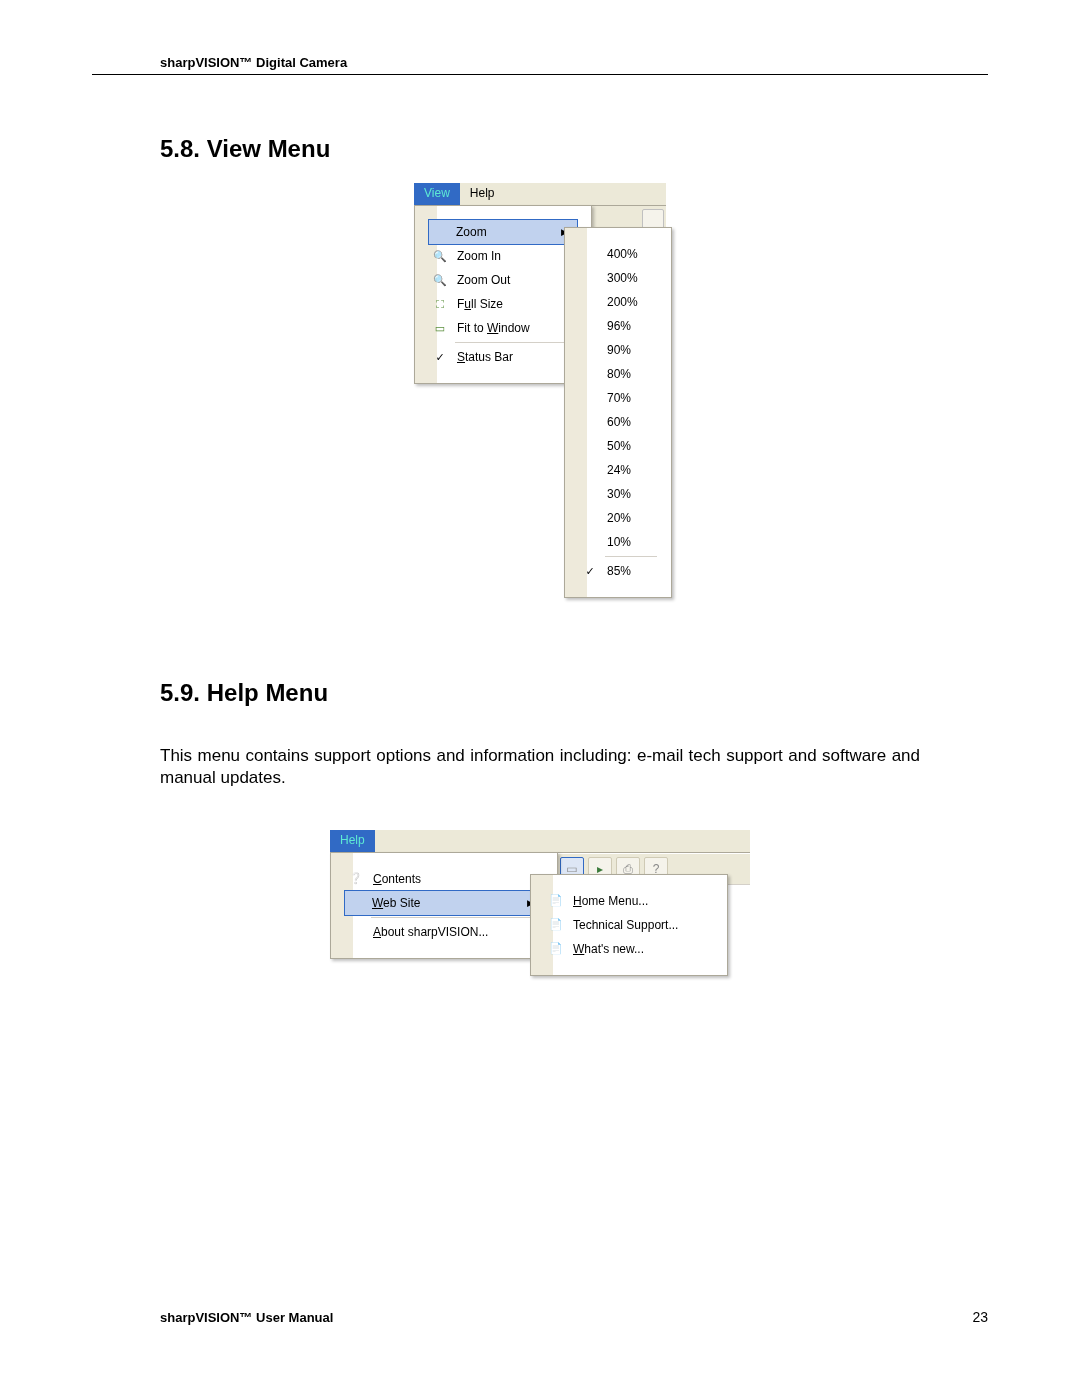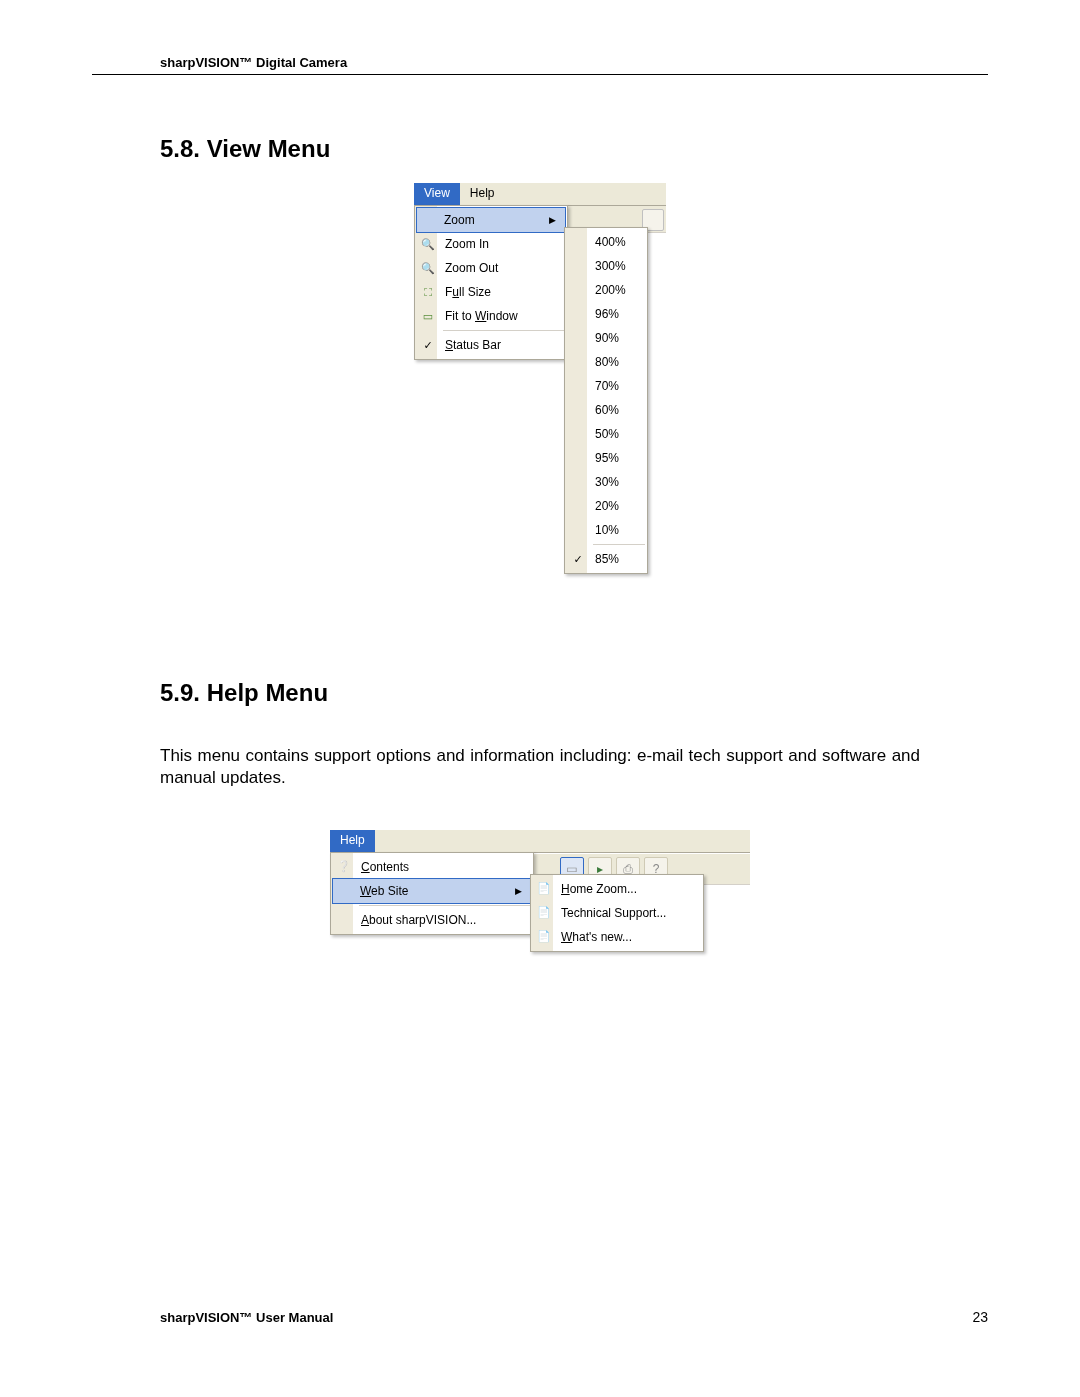--- a/index.html
+++ b/index.html
@@ -56,21 +56,21 @@
     border-bottom: 1px solid #aca899;
     height: 22px;
     align-items: stretch;
   }
   .menubar .mb-item {
     padding: 3px 10px 0 10px;
     cursor: default;
   }
   .menubar .mb-sel {
     background: #316ac5;
-    color: #ffffff;
+    color: #5eead4;
   }
   .toolbar-strip {
     background: #ece9d8;
     height: 26px;
     border-bottom: 1px solid #d4d0c8;
     width: 252px;
     position: relative;
   }
   .toolbar-strip .tb-btn {
     position: absolute;
@@ -80,21 +80,21 @@
     height: 20px;
     border: 1px solid #c0c0c0;
     background: #f5f3eb;
     border-radius: 2px;
   }
   .dropdown {
     position: absolute;
     background: #fff;
     border: 1px solid #aca899;
     box-shadow: 2px 2px 3px rgba(0,0,0,0.25);
-    padding: 2px;
+    padding: 14px;
   }
   .dd-iconcol {
     position: absolute;
     left: 0;
     top: 0;
     bottom: 0;
     width: 22px;
     background: #eeeadb;
   }
   .dd-row {
@@ -261,21 +261,21 @@
         <div class="dd-row">
             <span>70%</span>
           </div>
         <div class="dd-row">
             <span>60%</span>
           </div>
         <div class="dd-row">
             <span>50%</span>
           </div>
         <div class="dd-row">
-            <span>95%</span>
+            <span>24%</span>
           </div>
         <div class="dd-row">
             <span>30%</span>
           </div>
         <div class="dd-row">
             <span>20%</span>
           </div>
         <div class="dd-row">
             <span>10%</span>
           </div>
@@ -316,21 +316,21 @@
         <div class="sep"></div>
         <div class="dd-row">
           <span><span class="u">A</span><span>bout sharpVISION...</span></span>
         </div>
       </div>
 
       <div class="dropdown" style="left:200px; top:44px; width:168px;">
         <div class="dd-iconcol"></div>
         <div class="dd-row">
           <span class="dd-icon" style="color:#3a6ea5;">📄</span>
-          <span><span class="u">H</span><span>ome Zoom...</span></span>
+          <span><span class="u">H</span><span>ome Menu...</span></span>
         </div>
         <div class="dd-row">
           <span class="dd-icon" style="color:#3a6ea5;">📄</span>
           <span>Technical Support...</span>
         </div>
         <div class="dd-row">
           <span class="dd-icon" style="color:#3a6ea5;">📄</span>
           <span><span class="u">W</span><span>hat's new...</span></span>
         </div>
       </div>

